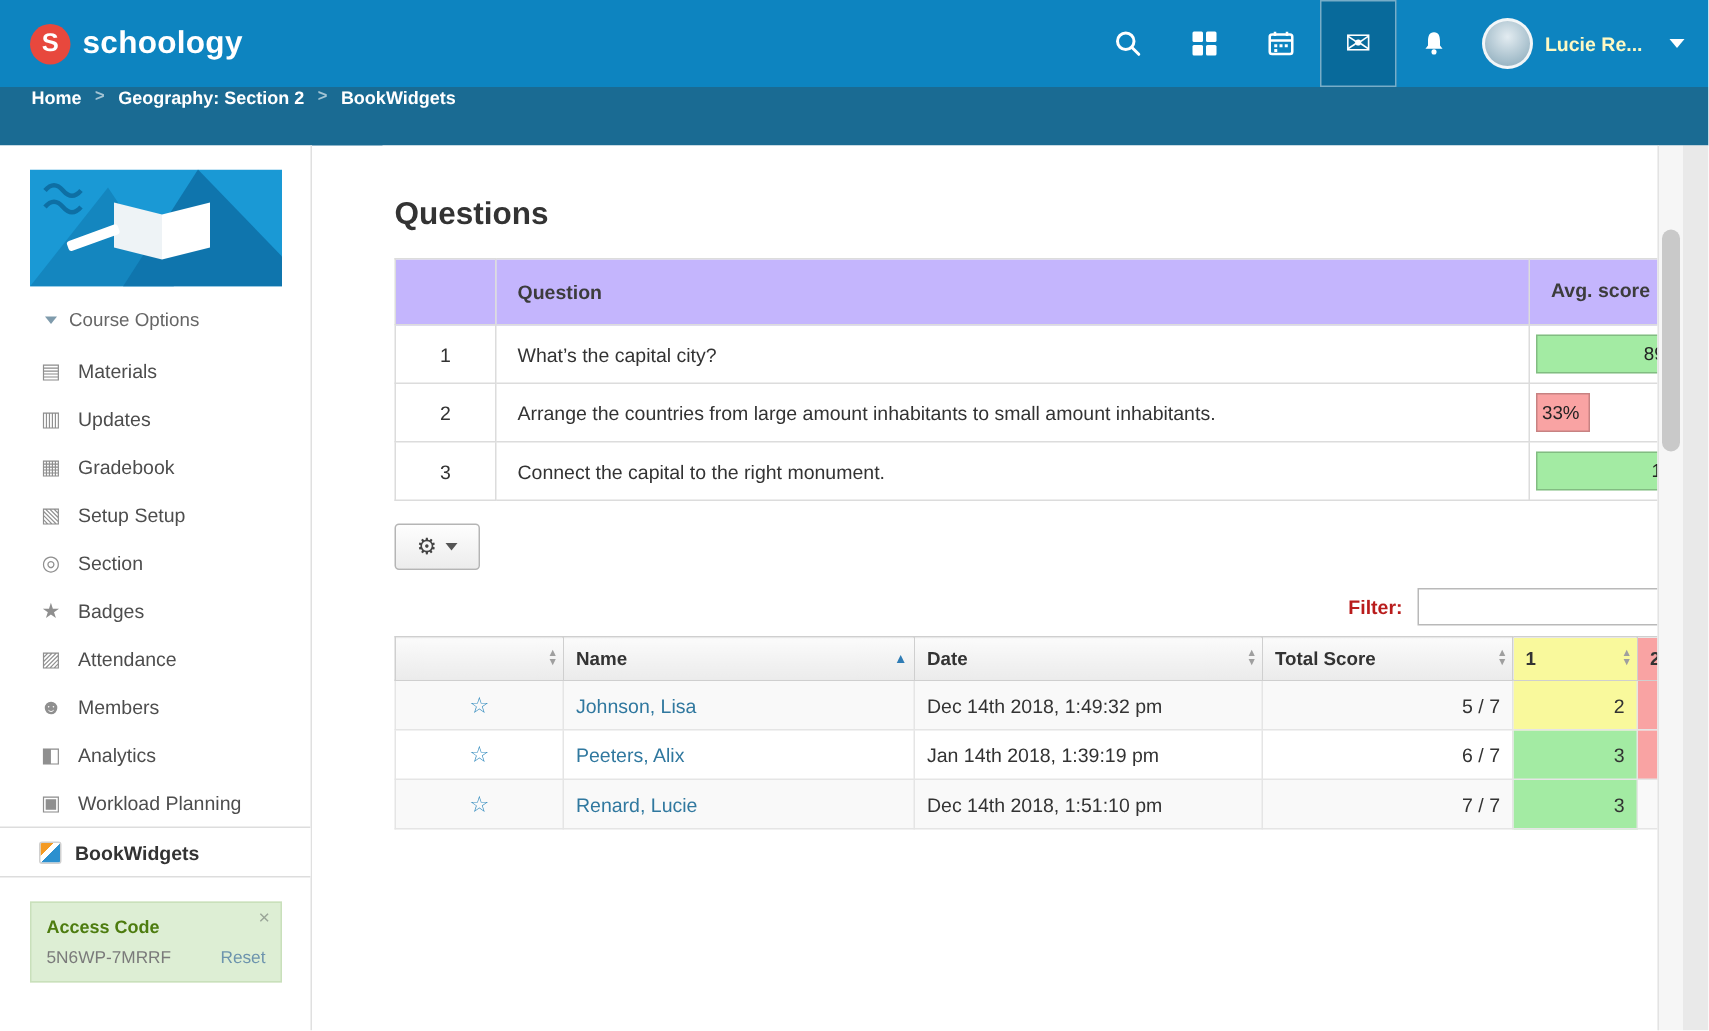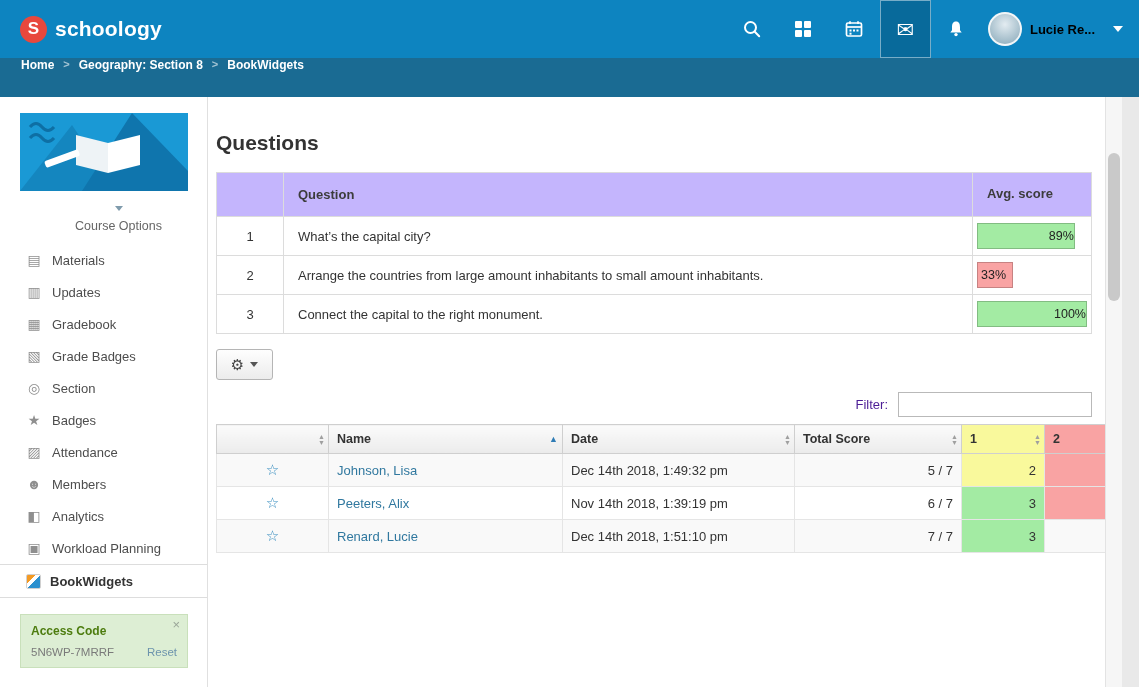--- a/index.html
+++ b/index.html
@@ -18,46 +18,46 @@
   .topnav{display:flex;gap:44px;margin-left:42px;}
   .topnav .nav-link{color:#fff;font-size:13px;font-weight:bold;letter-spacing:.4px;text-decoration:none;cursor:pointer;}
   .top-right{margin-left:auto;display:flex;align-items:center;height:100%;}
   .icon-slot{width:51px;height:58px;display:flex;align-items:center;justify-content:center;cursor:pointer;}
   .icon-slot.active{background:var(--headerActiveBlue,#086a9b);box-shadow:inset 0 0 0 1px rgba(255,255,255,.45);}
   .icon-slot svg{display:block;}
   .envelope-glyph{color:#fff;font-size:21px;line-height:1;}
   .user-area{display:flex;align-items:center;margin-left:6px;margin-right:16px;gap:8px;cursor:pointer;}
   .avatar{width:30px;height:30px;border-radius:50%;border:2px solid rgba(255,255,255,.85);
     background:radial-gradient(circle at 50% 35%,#e3ecf1 0%,#9db8c6 75%);}
-  .user-name{color:#000000;font-size:13px;font-weight:bold;max-width:84px;white-space:nowrap;overflow:hidden;}
+  .user-name{color:#fef9c3;font-size:13px;font-weight:bold;max-width:84px;white-space:nowrap;overflow:hidden;}
   .chevron-down{width:0;height:0;border-left:5px solid transparent;border-right:5px solid transparent;border-top:6px solid #fff;margin-left:10px;}
   
   .breadcrumb{height:39px;background:var(--breadcrumbBlue,#1a6b93);display:flex;align-items:flex-start;padding-left:21px;}
   .crumb{color:#fff;font-size:12px;font-weight:bold;text-decoration:none;cursor:pointer;}
   .crumb-sep{margin:0 9px;color:rgba(255,255,255,.6);font-size:11px;font-weight:bold;}
   
   .content{display:flex;height:590px;}
   .sidebar{width:208px;min-width:208px;border-right:1px solid #e0e0e0;background:#fff;box-sizing:border-box;}
   .course-image{margin:16px 0 0 20px;width:168px;height:78px;display:block;}
-  .course-options{display:flex;align-items:center;gap:8px;margin:15px 0 11px 30px;font-size:12.5px;color:#666;cursor:pointer;flex-direction:column;}
+  .course-options{display:flex;align-items:center;gap:8px;margin:15px 0 11px 30px;font-size:12.5px;color:#666;cursor:pointer;}
   .caret-down-sm{width:0;height:0;border-left:4.5px solid transparent;border-right:4.5px solid transparent;border-top:5.5px solid #7f9bac;}
   .side-item{display:flex;align-items:center;gap:9px;padding:8.5px 0 8.5px 25px;font-size:13px;color:#4d4d4d;cursor:pointer;}
   .side-icon{width:18px;text-align:center;color:#8f8f8f;font-size:14px;line-height:1;}
   .side-item.active{border-top:1px solid #ddd;border-bottom:1px solid #ddd;font-weight:bold;color:#333;background:#fff;}
   .bw-icon{width:15px;height:15px;min-width:15px;border-radius:2px;margin-left:1px;
     background:linear-gradient(135deg,#f49a23 0 34%,#ffffff 34% 52%,#2b90cf 52% 100%);
     border:1px solid #d0d0d0;box-sizing:border-box;}
   .access-box{margin:16px 0 0 20px;width:168px;box-sizing:border-box;background:var(--accessGreenBg,#ddeed4);
     border:1px solid var(--accessGreenBorder,#c9e0bb);padding:9px 10px 9px;position:relative;}
   .access-title{font-size:12px;font-weight:bold;color:#4d7c0f;margin-bottom:8px;}
   .access-code{font-size:11.5px;color:#7a7a7a;}
   .access-reset{position:absolute;right:10px;bottom:9px;font-size:11.5px;color:#6d94ad;text-decoration:none;cursor:pointer;}
   .access-close{position:absolute;top:2px;right:7px;color:#9aa598;font-size:13px;cursor:pointer;}
   
-  .main{flex:1;background:#fff;overflow:hidden;}
+  .main{flex:1;background:#fff;overflow:hidden;margin-left:47px;}
   .main-inner{padding:24px 0 0 8px;width:876px;}
   .section-title{font-size:21px;font-weight:600;color:#333;margin:10px 0 0;}
   .count{color:#8c8c8c;font-weight:400;}
   
   .q-table{border-collapse:collapse;margin-top:17px;width:876px;font-size:13px;table-layout:fixed;}
   .q-table th,.q-table td{border:1px solid #dcdcdc;}
   .q-table thead th{background:#c4b5fd;height:43px;color:#3c3c3c;text-align:left;padding:0 0 0 14px;font-weight:bold;}
   th.q-num-col{width:52px;padding:0;}
   th.q-avg-col{width:104px;padding:2px 4px 2px 6px;line-height:1.3;}
   .q-table td{height:36px;color:#333;}
@@ -67,21 +67,21 @@
   .avg-bar{height:26px;line-height:25px;font-size:12.5px;color:#222;padding-left:3px;box-sizing:border-box;border:1px solid rgba(0,0,0,.2);}
   .avg-green{background:var(--scoreGreen,#a3eba3);text-align:right;}
   .avg-red{background:var(--scoreRed,#f9a3a3);}
   
   .answers-title{margin-top:44px;}
   .gear-btn{margin-top:15px;width:55px;height:29px;border:1px solid #b5b5b5;border-radius:3px;
     background:linear-gradient(#fefefe,#ececec);display:flex;align-items:center;justify-content:center;gap:6px;cursor:pointer;}
   .gear-glyph{font-size:15px;color:#444;line-height:1;}
   .btn-caret{width:0;height:0;border-left:4px solid transparent;border-right:4px solid transparent;border-top:5px solid #555;}
   .filter-row{display:flex;justify-content:flex-end;align-items:center;gap:10px;margin-top:12px;}
-  .filter-label{font-size:13px;font-weight:normal;color:#4c1d95;}
+  .filter-label{font-size:13px;font-weight:bold;color:#b91c1c;}
   .filter-input{width:180px;height:21px;border:1px solid #b9b9b9;padding:1px 6px;font-size:12.5px;font-family:inherit;}
   
   .a-table{border-collapse:collapse;margin-top:7px;width:876px;font-size:13px;table-layout:fixed;}
   .a-table th{border:1px solid #cfcfcf;background:linear-gradient(#fbfbfb,#ebebeb);height:24px;text-align:left;
     padding:2px 8px;font-size:12.5px;color:#333;position:relative;cursor:pointer;}
   th.col-star{width:95px;}
   th.col-name{width:217px;}
   th.col-date{width:215px;}
   th.col-total{width:150px;}
   th.col-q{width:66px;}
@@ -151,21 +151,21 @@
       <div class="avatar"></div>
       <span class="user-name">Lucie Re...</span>
       <span class="chevron-down"></span>
     </div>
   </div>
 </header>
 
 <div class="breadcrumb">
   <a class="crumb">Home</a>
   <span class="crumb-sep">&gt;</span>
-  <a class="crumb">Geography: Section 8</a>
+  <a class="crumb">Geography: Section 2</a>
   <span class="crumb-sep">&gt;</span>
   <a class="crumb">BookWidgets</a>
 </div>
 
 <div class="content">
 
   <aside class="sidebar">
     <svg class="course-image" viewBox="0 0 168 78" preserveAspectRatio="none">
       <rect width="168" height="78" fill="#1a99d5"></rect>
       <polygon points="0,78 52,12 96,78" fill="#1486bf"></polygon>
@@ -188,21 +188,21 @@
       <div class="side-item">
         <span class="side-icon">▥</span>
         <span>Updates</span>
       </div>
       <div class="side-item">
         <span class="side-icon">▦</span>
         <span>Gradebook</span>
       </div>
       <div class="side-item">
         <span class="side-icon">▧</span>
-        <span>Grade Badges</span>
+        <span>Setup Setup</span>
       </div>
       <div class="side-item">
         <span class="side-icon">◎</span>
         <span>Section</span>
       </div>
       <div class="side-item">
         <span class="side-icon">★</span>
         <span>Badges</span>
       </div>
       <div class="side-item">
@@ -330,21 +330,21 @@
             <td><a class="name-link">Johnson, Lisa</a></td>
             <td>Dec 14th 2018, 1:49:32 pm</td>
             <td class="cell-total">5 / 7</td>
             <td class="cell-q c-yellow">2</td>
             <td class="cell-q c-red">0</td>
 
           </tr>
           <tr>
             <td class="cell-star">☆</td>
             <td><a class="name-link">Peeters, Alix</a></td>
-            <td>Nov 14th 2018, 1:39:19 pm</td>
+            <td>Jan 14th 2018, 1:39:19 pm</td>
             <td class="cell-total">6 / 7</td>
             <td class="cell-q c-green">3</td>
             <td class="cell-q c-red">0</td>
 
           </tr>
           <tr>
             <td class="cell-star">☆</td>
             <td><a class="name-link">Renard, Lucie</a></td>
             <td>Dec 14th 2018, 1:51:10 pm</td>
             <td class="cell-total">7 / 7</td>

